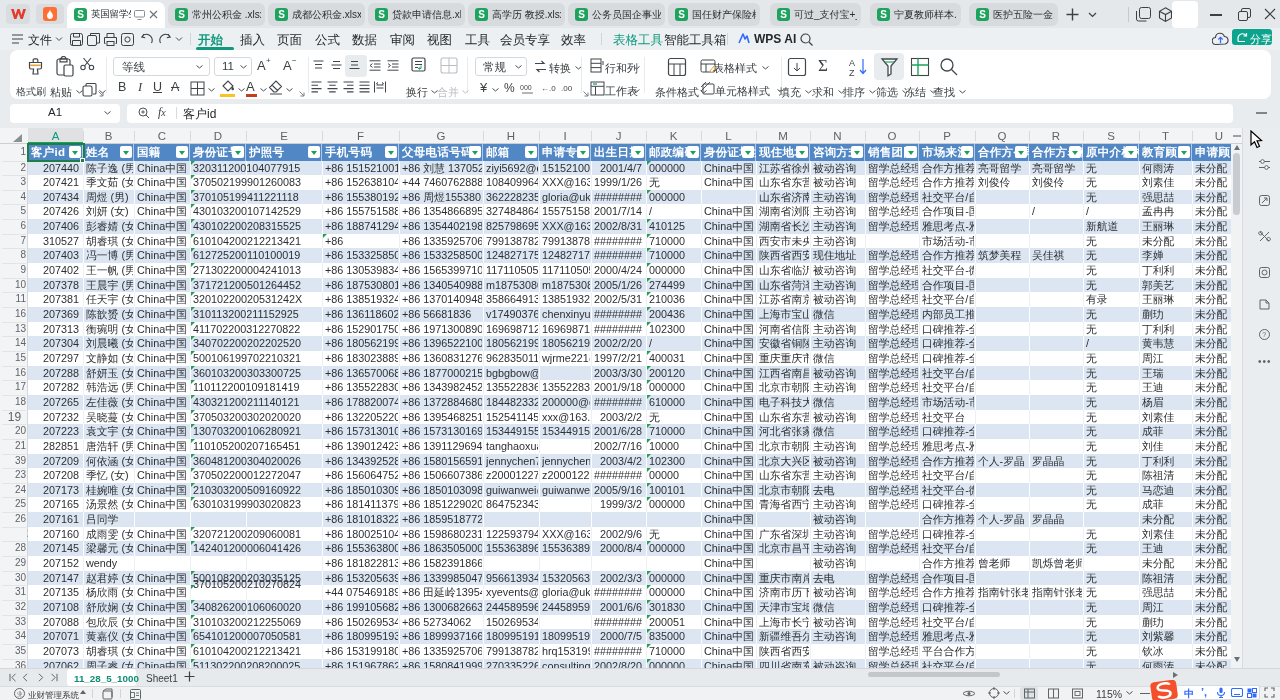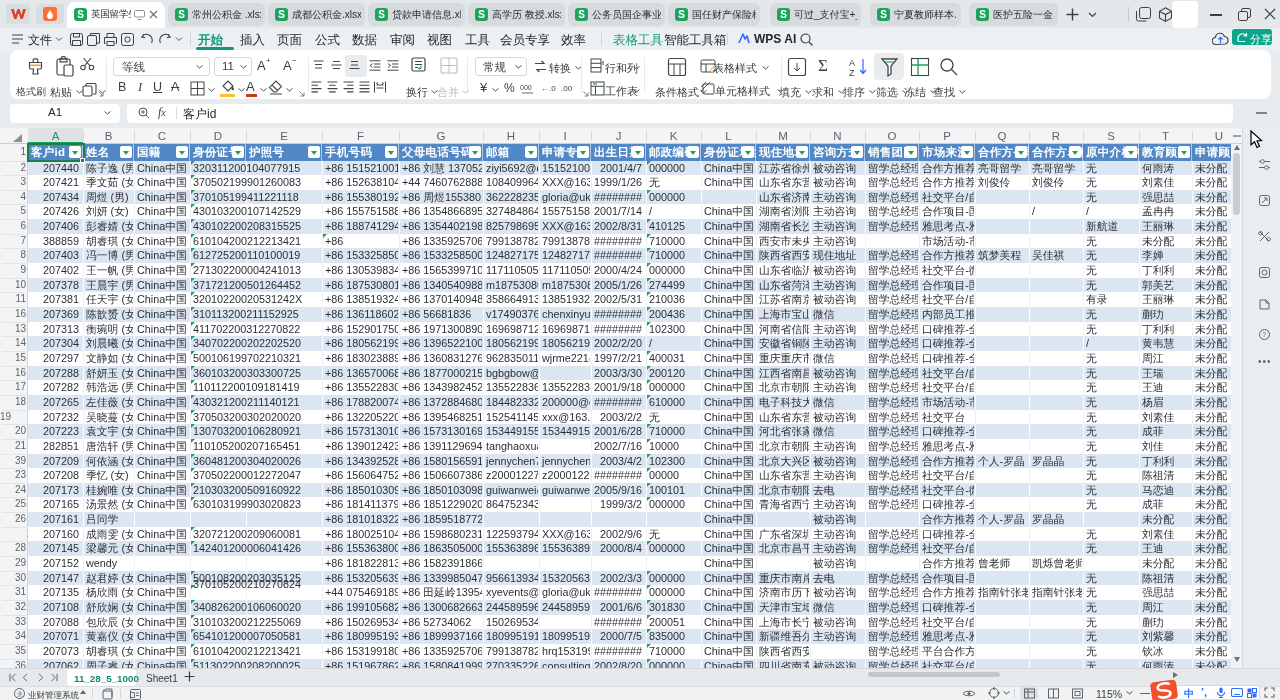--- a/index.html
+++ b/index.html
@@ -491,21 +491,21 @@
 <div class="ab" style="left:0;top:336.30px;width:26px;height:14.65px;font-size:10px;color:#5f6368;text-align:right;line-height:14.65px">14</div>
 <div class="ab" style="left:2px;top:336.30px;width:24px;height:1px;background:#e2e4e6"></div>
 <div class="ab" style="left:0;top:350.95px;width:26px;height:14.65px;font-size:10px;color:#5f6368;text-align:right;line-height:14.65px">15</div>
 <div class="ab" style="left:2px;top:350.95px;width:24px;height:1px;background:#e2e4e6"></div>
 <div class="ab" style="left:0;top:365.60px;width:26px;height:14.65px;font-size:10px;color:#5f6368;text-align:right;line-height:14.65px">16</div>
 <div class="ab" style="left:2px;top:365.60px;width:24px;height:1px;background:#e2e4e6"></div>
 <div class="ab" style="left:0;top:380.25px;width:26px;height:14.65px;font-size:10px;color:#5f6368;text-align:right;line-height:14.65px">17</div>
 <div class="ab" style="left:2px;top:380.25px;width:24px;height:1px;background:#e2e4e6"></div>
 <div class="ab" style="left:0;top:394.90px;width:26px;height:14.65px;font-size:10px;color:#5f6368;text-align:right;line-height:14.65px">18</div>
 <div class="ab" style="left:2px;top:394.90px;width:24px;height:1px;background:#e2e4e6"></div>
-<div class="ab" style="left:0;top:409.55px;width:29px;height:14.65px;font-size:10px;color:#5f6368;text-align:left;line-height:14.65px">19</div>
+<div class="ab" style="left:0;top:409.55px;width:29px;height:14.65px;font-size:12px;color:#5f6368;text-align:center;line-height:14.65px">19</div>
 <div class="ab" style="left:2px;top:409.55px;width:24px;height:1px;background:#e2e4e6"></div>
 <div class="ab" style="left:0;top:424.20px;width:26px;height:14.65px;font-size:10px;color:#5f6368;text-align:right;line-height:14.65px">20</div>
 <div class="ab" style="left:2px;top:424.20px;width:24px;height:1px;background:#e2e4e6"></div>
 <div class="ab" style="left:0;top:438.85px;width:26px;height:14.65px;font-size:10px;color:#5f6368;text-align:right;line-height:14.65px">21</div>
 <div class="ab" style="left:2px;top:438.85px;width:24px;height:1px;background:#e2e4e6"></div>
 <div class="ab" style="left:0;top:453.50px;width:26px;height:14.65px;font-size:10px;color:#5f6368;text-align:right;line-height:14.65px">39</div>
 <div class="ab" style="left:2px;top:453.50px;width:24px;height:1px;background:#e2e4e6"></div>
 <div class="ab" style="left:0;top:468.15px;width:26px;height:14.65px;font-size:10px;color:#5f6368;text-align:right;line-height:14.65px">23</div>
 <div class="ab" style="left:2px;top:468.15px;width:24px;height:1px;background:#e2e4e6"></div>
 <div class="ab" style="left:0;top:482.80px;width:26px;height:14.65px;font-size:10px;color:#5f6368;text-align:right;line-height:14.65px">24</div>
@@ -815,21 +815,21 @@
 <div class="ab" style="left:701px;top:233.75px;width:1px;height:14.65px;background:#eef1f4"></div>
 <div class="ab" style="left:756px;top:233.75px;width:1px;height:14.65px;background:#eef1f4"></div>
 <div class="ab" style="left:810px;top:233.75px;width:1px;height:14.65px;background:#eef1f4"></div>
 <div class="ab" style="left:865px;top:233.75px;width:1px;height:14.65px;background:#eef1f4"></div>
 <div class="ab" style="left:919px;top:233.75px;width:1px;height:14.65px;background:#eef1f4"></div>
 <div class="ab" style="left:975px;top:233.75px;width:1px;height:14.65px;background:#eef1f4"></div>
 <div class="ab" style="left:1029px;top:233.75px;width:1px;height:14.65px;background:#eef1f4"></div>
 <div class="ab" style="left:1083px;top:233.75px;width:1px;height:14.65px;background:#eef1f4"></div>
 <div class="ab" style="left:1139px;top:233.75px;width:1px;height:14.65px;background:#eef1f4"></div>
 <div class="ab" style="left:1192px;top:233.75px;width:1px;height:14.65px;background:#eef1f4"></div>
-<div class="cell num" style="left:28px;top:233.75px;width:51px;height:14.65px">388859</div>
+<div class="cell num" style="left:28px;top:233.75px;width:51px;height:14.65px">310527</div>
 <div class="cell" style="left:86px;top:233.75px;width:47px;height:14.65px">胡睿琪 (女)</div>
 <div class="cell" style="left:137px;top:233.75px;width:52px;height:14.65px">China中国</div>
 <div class="cell" style="left:193px;top:233.75px;width:128px;height:14.65px">610104200212213421</div>
 <div class="tri" style="left:191px;top:233.75px"></div>
 <div class="cell" style="left:325px;top:233.75px;width:73px;height:14.65px">+86</div>
 <div class="cell" style="left:402px;top:233.75px;width:80px;height:14.65px">+86 13359257061</div>
 <div class="cell" style="left:486px;top:233.75px;width:52px;height:14.65px">799138782@qq.com</div>
 <div class="cell" style="left:542px;top:233.75px;width:48px;height:14.65px">799138782@qq.com</div>
 <div class="cell num" style="left:591px;top:233.75px;width:51px;height:14.65px">########</div>
 <div class="tri" style="left:323px;top:233.75px"></div>

